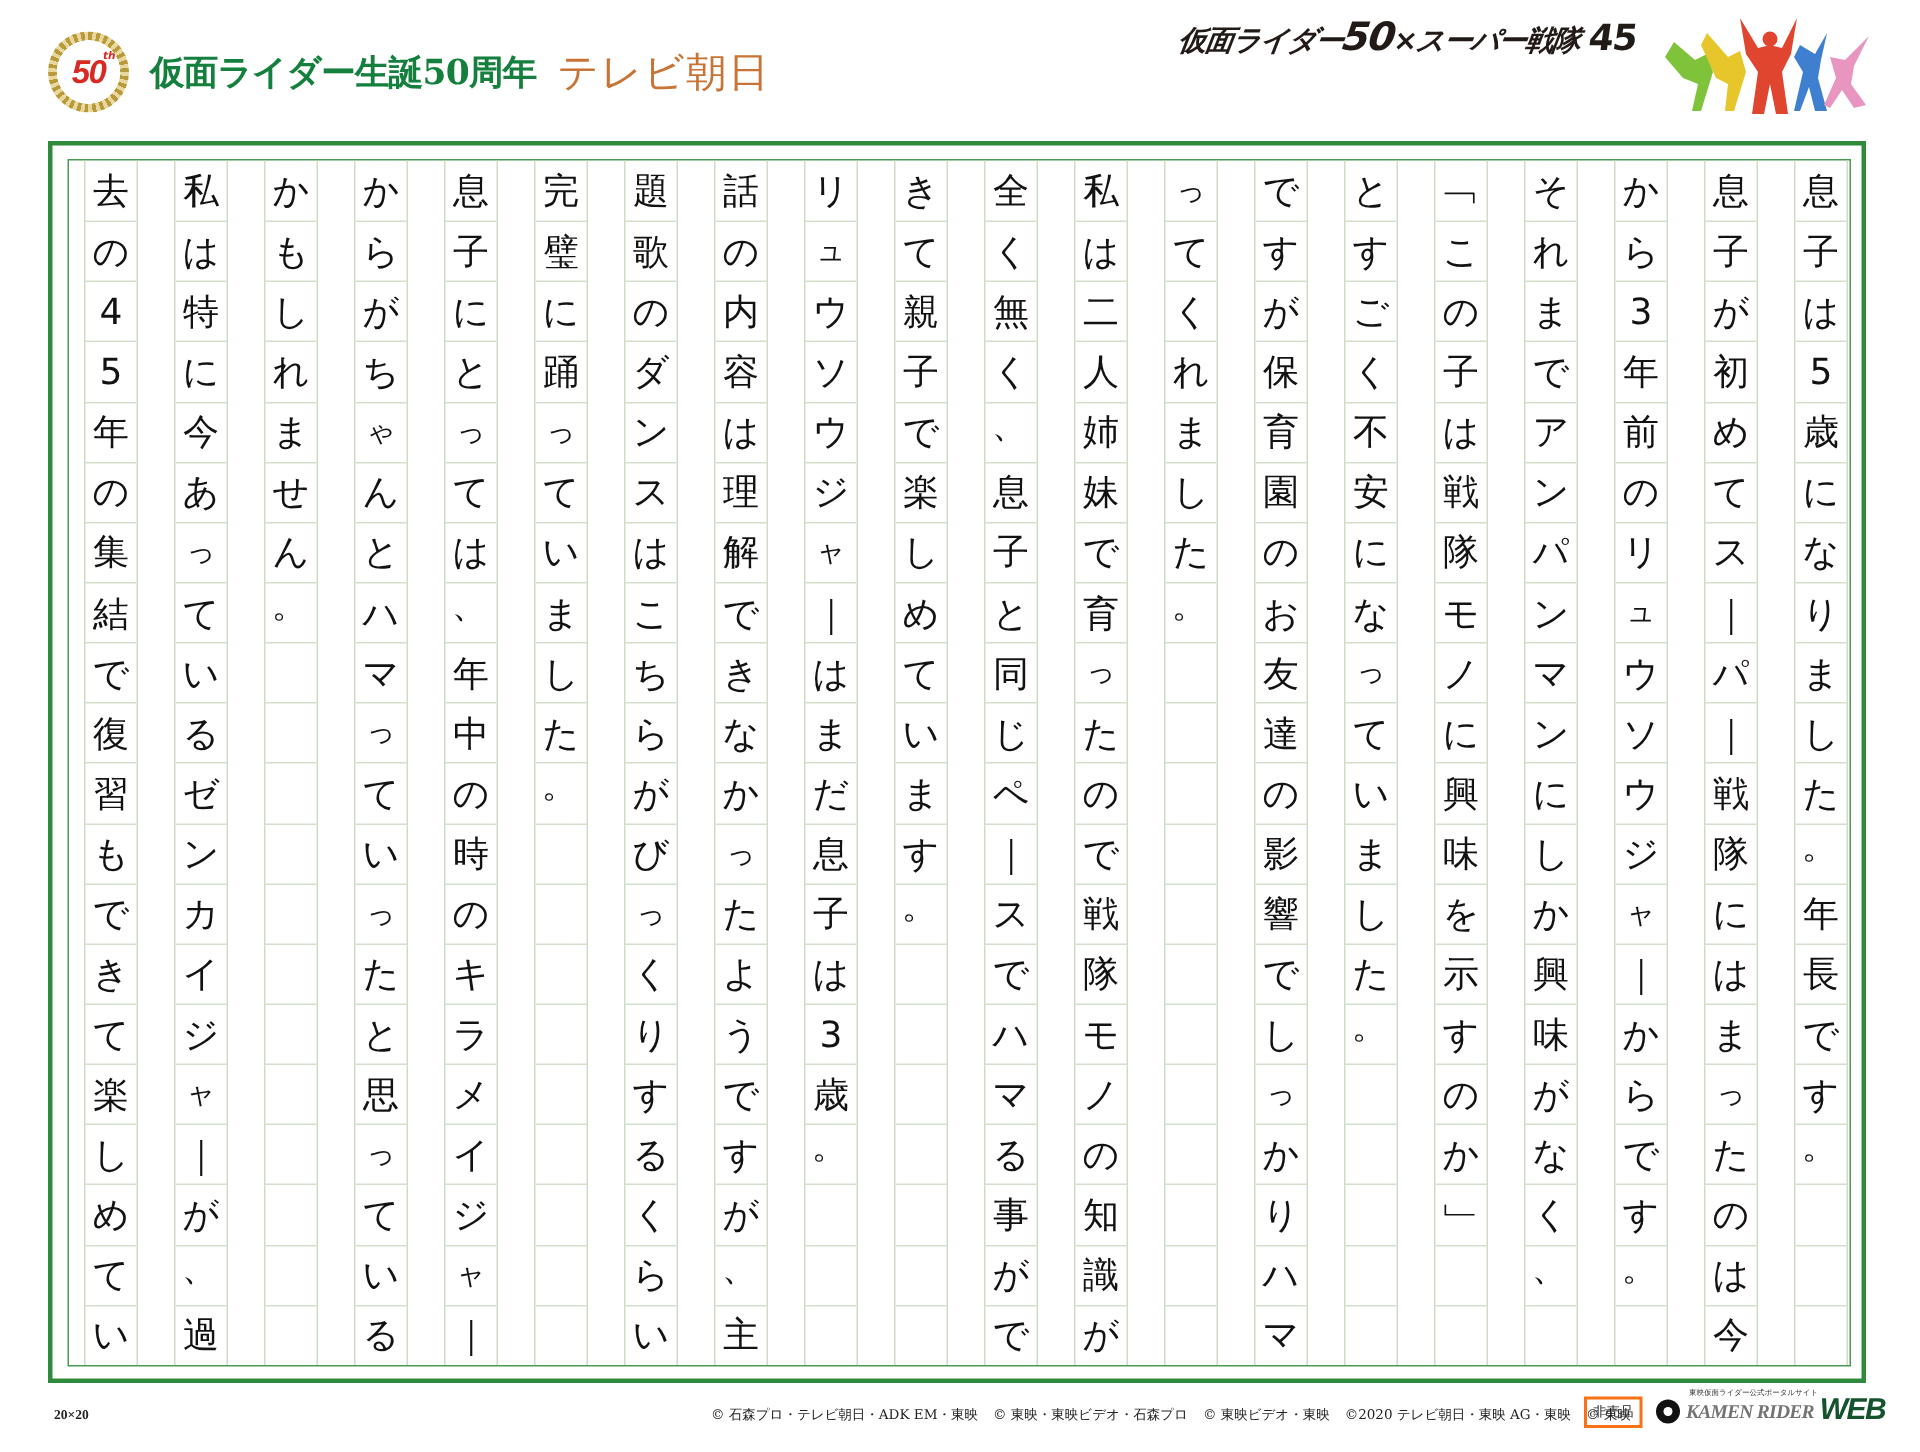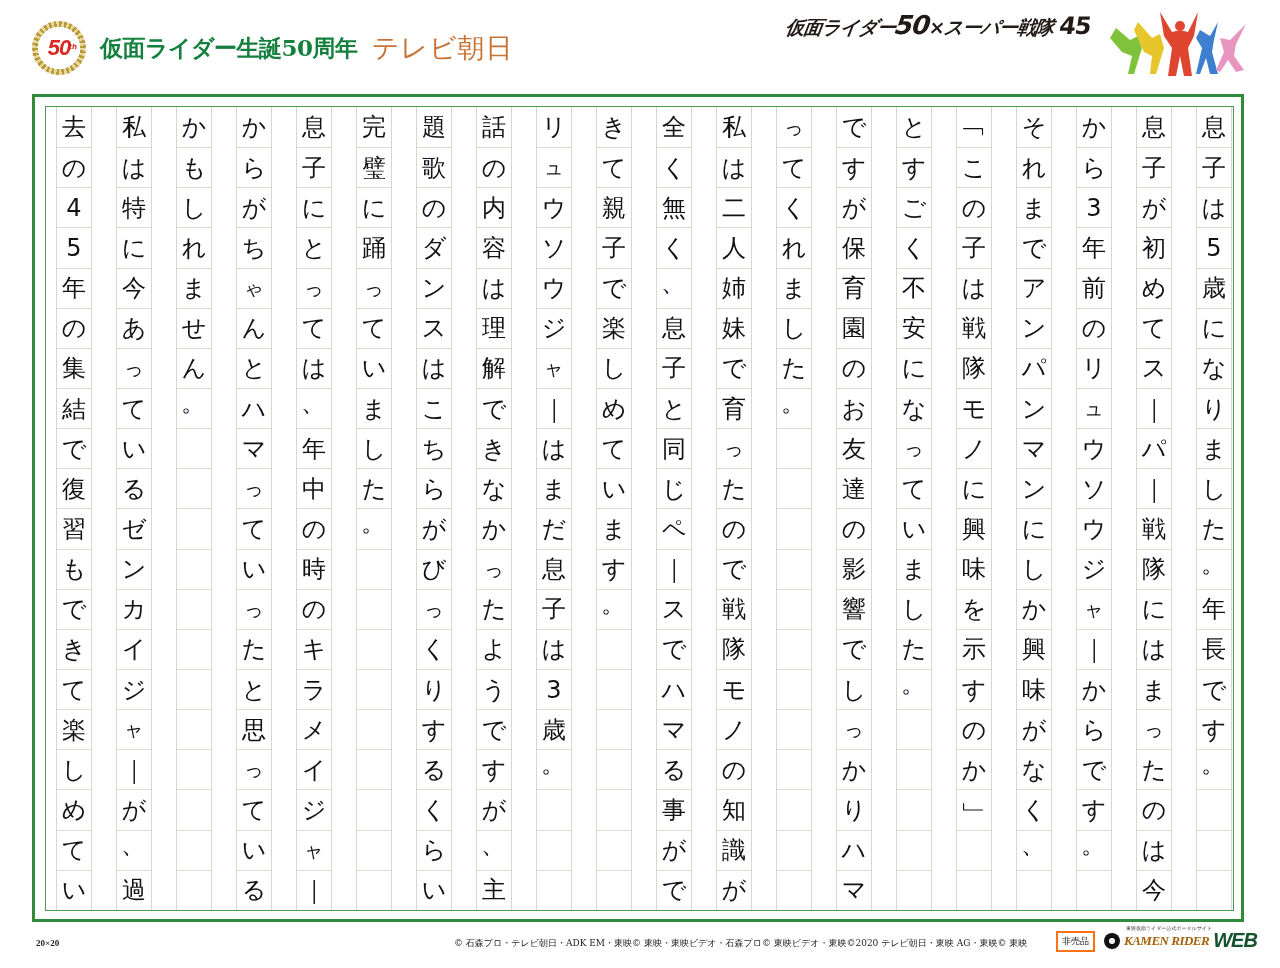--- a/index.html
+++ b/index.html
@@ -7,21 +7,21 @@
          font-family: "DejaVu Sans", sans-serif; color: #111; }
 
   
   .hdr-left { position: absolute; left: 32px; top: 20px; height: 56px; display: flex; align-items: center; }
   .badge50 { width: 54px; height: 54px; border-radius: 50%; position: relative;
              background: radial-gradient(circle at 50% 50%, #fff 0 55%, transparent 56%),
                          repeating-conic-gradient(#b99a3a 0 6deg, #e8d8a0 6deg 12deg);
              display: flex; align-items: center; justify-content: center; }
   .badge50 .num { font-family: "Liberation Sans", sans-serif; font-weight: 900; font-style: italic;
                   color: #d62a22; font-size: 22px; letter-spacing: -1px; line-height: 1; }
-  .badge50 .th { position: absolute; top: 22px; right: 9px; font-size: 7px; color: #d62a22; font-weight: bold; font-style: italic; }
+  .badge50 .th { position: absolute; top: 12px; right: 9px; font-size: 7px; color: #d62a22; font-weight: bold; font-style: italic; }
   .hdr-title { margin-left: 14px; font-family: "DejaVu Serif", serif; font-weight: bold; font-size: 23px; color: #15803d; letter-spacing: -0.5px; white-space: nowrap; }
   .hdr-fest { margin-left: 14px; font-family: "DejaVu Serif", serif; font-size: 27px; color: #c87436; letter-spacing: 1px; white-space: nowrap; }
 
   .hdr-right { position: absolute; left: 786px; top: 10px; width: 330px; }
   .collab { font-family: "DejaVu Sans", sans-serif; font-weight: bold; font-style: italic; font-size: 19px; color: #221a16; white-space: nowrap; letter-spacing: -1px; transform: skewX(-8deg); }
   .collab .n56 { font-size: 26px; }
   .collab .n45 { font-size: 24px; margin-left: 6px; font-style: normal; }
   .subline { margin-top: 10px; font-family: "DejaVu Serif", serif; font-weight: bold; font-size: 15px; color: #1e1a18; white-space: nowrap; }
   .heroes { position: absolute; left: 1108px; top: 8px; width: 142px; height: 70px; }
 
@@ -37,26 +37,26 @@
   .cell { height: 40.15px; box-sizing: border-box; border-top: 1px solid #d3dfcb;
           display: flex; align-items: center; justify-content: center;
           font-family: "DejaVu Sans", sans-serif; font-size: 24px; line-height: 1; color: #121212; }
   .cell:first-child { border-top: none; }
   .cell.small { font-size: 19px; }
   .cell.punct { align-items: flex-start; justify-content: flex-end; padding: 2px 6px 0 0; font-size: 24px; }
   .cell.bar { font-size: 24px; }
 
   
   .foot-size { position: absolute; left: 36px; top: 938px; font-family: Liberation Serif, serif; font-weight: bold; font-size: 9px; color: #222; }
-  .foot-copy { position: absolute; left: 454px; top: 937px; font-family: "DejaVu Serif", serif; font-size: 9px; color: #222; white-space: nowrap; display: flex; }
+  .foot-copy { position: absolute; left: 474px; top: 937px; font-family: "DejaVu Serif", serif; font-size: 9px; color: #222; white-space: nowrap; display: flex; gap: 10px; }
   .notforsale { position: absolute; left: 1056px; top: 931px; border: 2px solid #f97316; padding: 2px 4px; font-family: "DejaVu Serif", serif; font-size: 9px; color: #222; }
   .krweb { position: absolute; left: 1104px; top: 929px; display: flex; align-items: center; gap: 4px; }
   .krweb .emblem { width: 16px; height: 16px; border-radius: 50%; background: #111; position: relative; }
   .krweb .emblem::after { content: ""; position: absolute; left: 5px; top: 5px; width: 6px; height: 6px; border-radius: 50%; background: #fff; }
-  .krweb .kr { font-family: "Liberation Serif", serif; font-style: italic; font-weight: bold; font-size: 13px; color: #a16207; letter-spacing: -0.5px; }
+  .krweb .kr { font-family: "Liberation Serif", serif; font-style: italic; font-weight: bold; font-size: 13px; color: #737373; letter-spacing: -0.5px; }
   .krweb .web { font-family: "Liberation Sans", sans-serif; font-style: italic; font-weight: 900; font-size: 20px; color: #14532d; letter-spacing: -1px; }
   .krweb .tiny { position: absolute; left: 22px; top: -4px; font-size: 5px; color: #333; white-space: nowrap; }
 </style>
 </head>
 <body>
 
 <div class="hdr-left">
   <div class="badge50">
     <span class="num">50</span>
     <span class="th">th</span>

